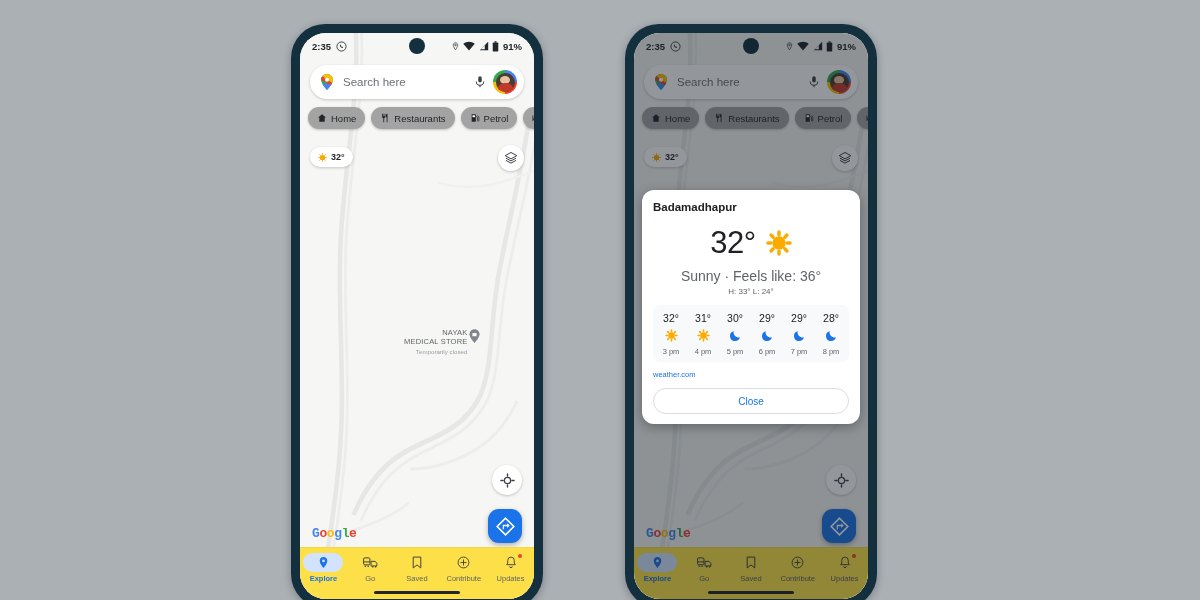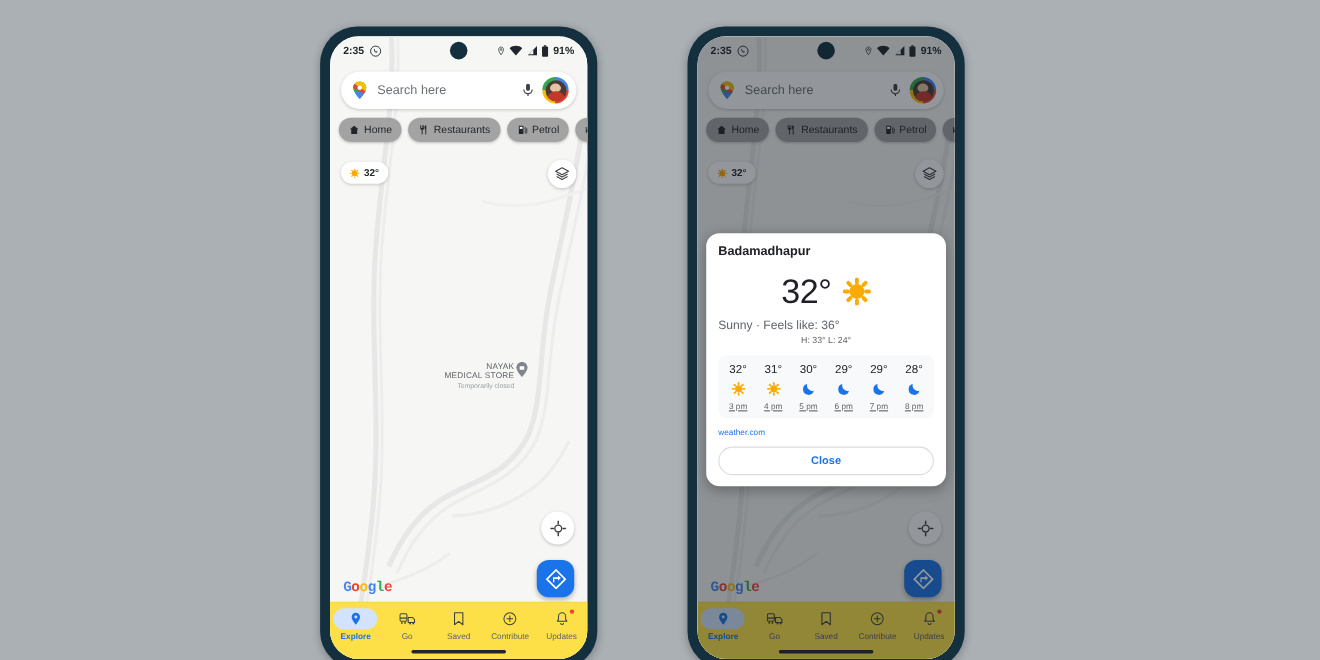--- a/index.html
+++ b/index.html
@@ -222,43 +222,42 @@
 
   
   .wx-card {
     position: absolute;
     left: 8px; right: 8px; top: 157px;
     background: #fff;
     border-radius: 12px;
     padding: 11px 11px 10px;
     box-shadow: 0 3px 12px rgba(0,0,0,.3);
     z-index: 11;
-    margin-top: 22px;
   }
   .wx-title { font-size: 11.5px; color: #202124; font-weight: 600; }
   .wx-main {
     display: flex; align-items: center; justify-content: center;
     gap: 10px; margin-top: 12px;
   }
   .wx-temp { font-size: 31px; color: #202124; font-weight: 400; letter-spacing: -.5px; }
   .wx-cond {
-    font-size: 11px; color: #5f6368;
+    text-align: center; font-size: 14px; color: #5f6368;
     margin-top: 7px;
   }
   .wx-hl { text-align: center; font-size: 8px; color: #5f6368; margin-top: 3px; }
 
   .hourly {
     display: flex; margin-top: 9px;
     background: #f8f9fa;
     border-radius: 7px;
     padding: 7px 2px 6px;
   }
   .hour { flex: 1; display: flex; flex-direction: column; align-items: center; gap: 5px; }
   .hour-temp { font-size: 10.5px; color: #202124; }
-  .hour-time { font-size: 7.5px; color: #5f6368; text-decoration: underline; }
+  .hour-time { font-size: 7.5px; color: #5f6368; }
 
   .aq {
     margin-top: 9px;
     background: #f8f9fa;
     border-radius: 7px;
     padding: 7px 9px;
     display: flex; align-items: center;
   }
   .aq-label { font-size: 7px; color: #5f6368; }
   .aq-value { font-size: 10.5px; color: #202124; margin-top: 2px; }
@@ -267,21 +266,21 @@
   .wx-source {
     margin-top: 8px;
     font-size: 7.5px; color: #1a73e8;
   }
   .close-btn {
     margin-top: 9px;
     height: 26px;
     border: 1px solid #dadce0;
     border-radius: 14px;
     display: flex; align-items: center; justify-content: center;
-    font-size: 10px; color: #1a73e8; font-weight: 700;
+    font-size: 10px; color: #1a73e8; font-weight: 400;
   }
 </style>
 </head>
 <body>
 
 <div class="stage">
 
   <div class="phone phone-left">
     <div class="screen">
 

